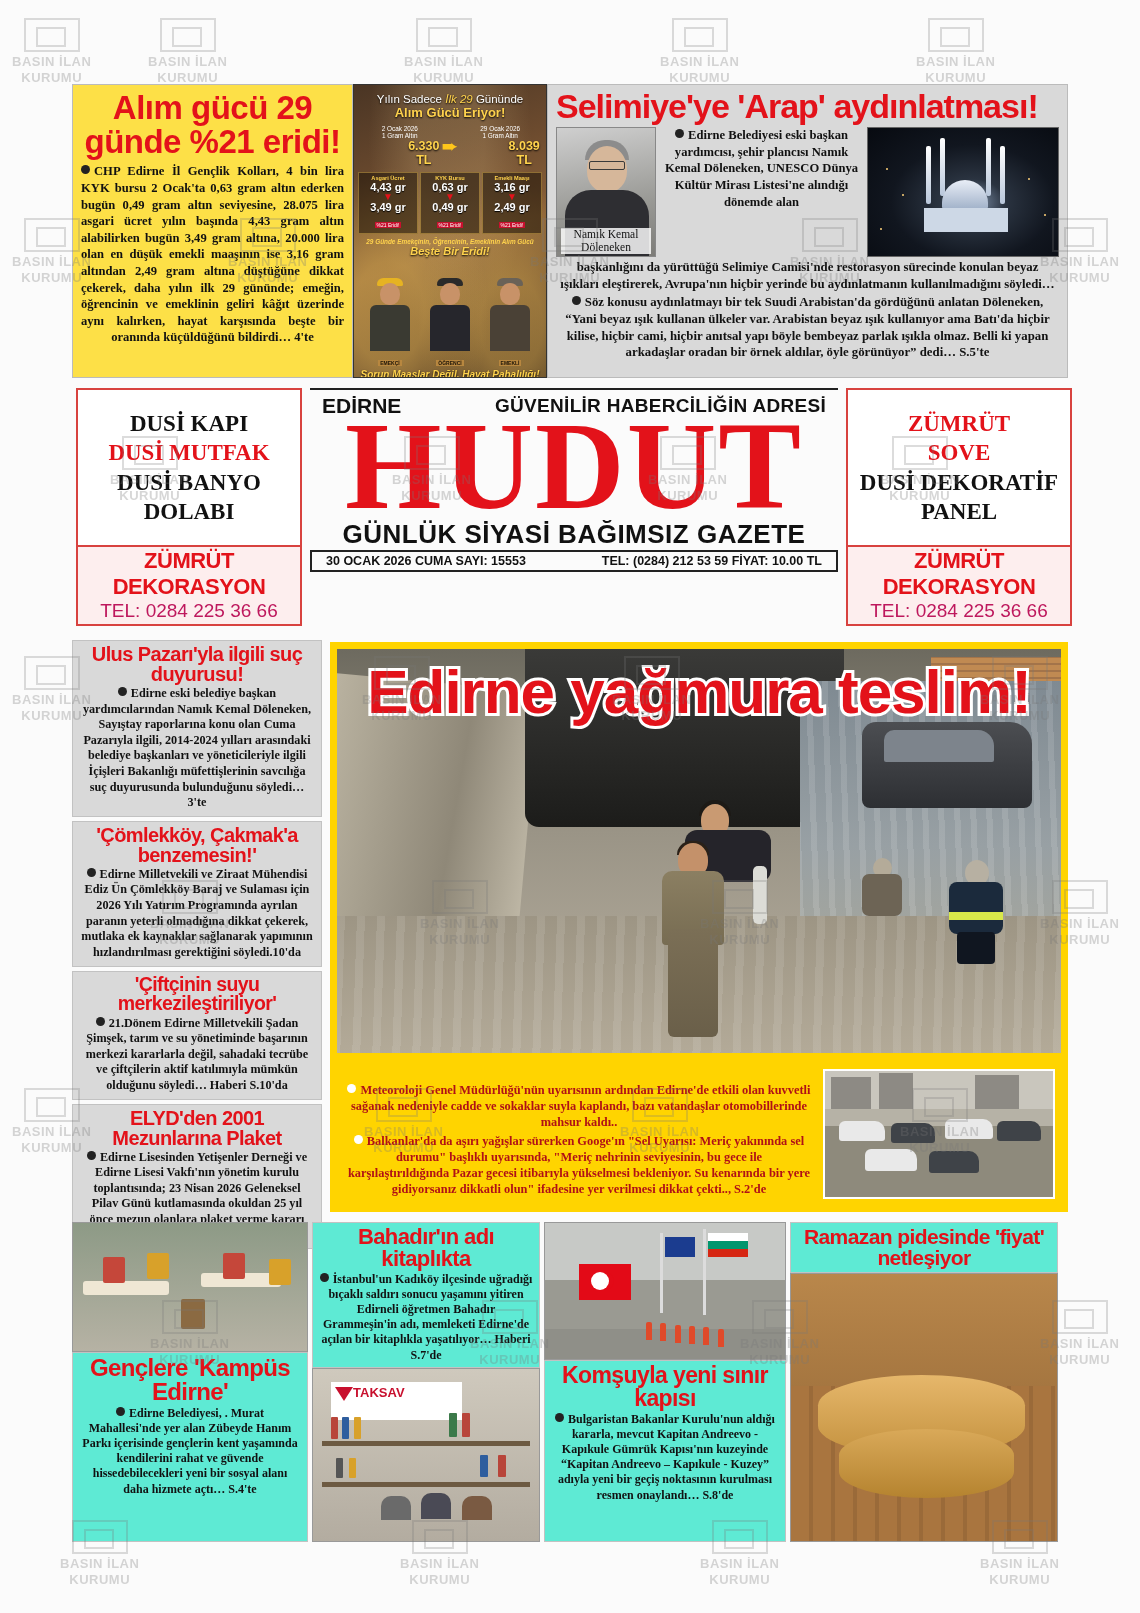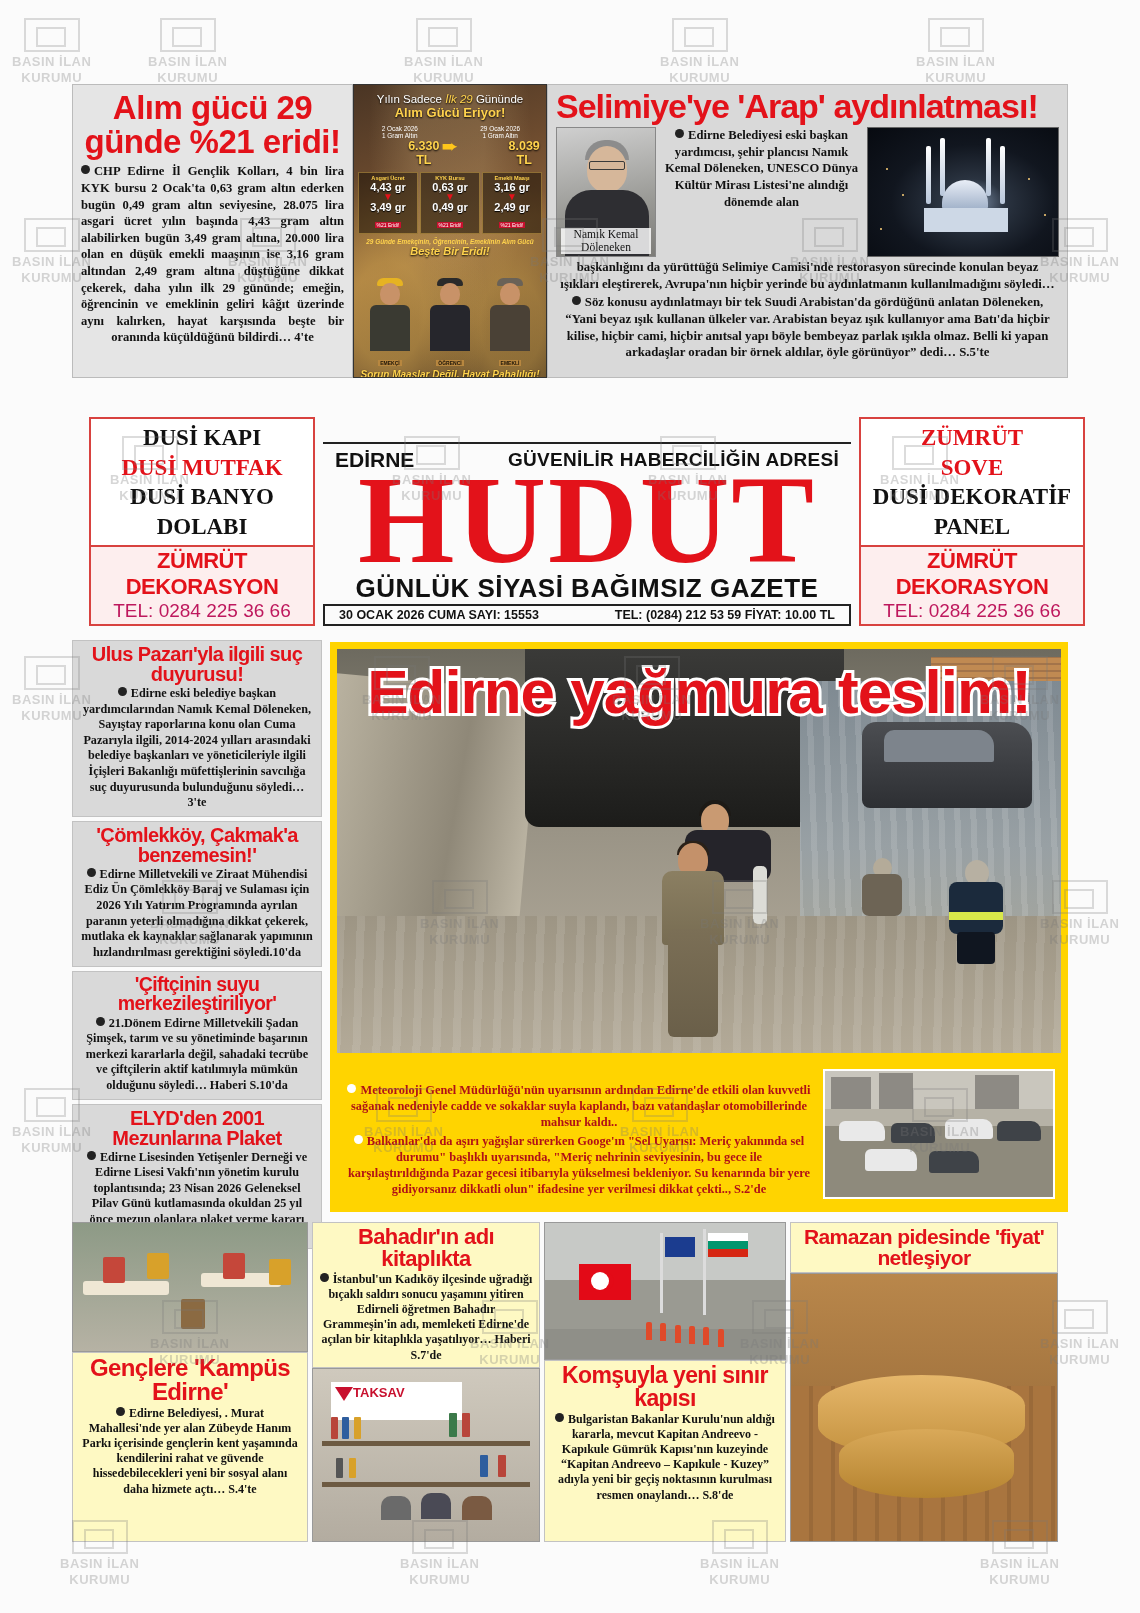--- a/index.html
+++ b/index.html
@@ -47,21 +47,21 @@
 
   
   .top-strip {
     position: absolute; left: 72px; top: 84px;
     width: 996px; height: 294px;
     display: flex; gap: 0;
     z-index: 5;
   }
   .box-a {
     width: 281px; height: 294px;
-    background: #e5e5e5;
+    background: #fde047;
     border: 1px solid #bbb;
     padding: 6px 8px 12px;
   }
   .hl-a {
     color: #e3121a;
     font-family: "Liberation Sans", sans-serif;
     font-weight: 700;
     font-size: 33px;
     line-height: 1.02;
     text-align: center;
@@ -179,21 +179,21 @@
   .nightphoto .dome{position:absolute;left:74px;top:52px;width:46px;height:30px;border-radius:24px 24px 4px 4px;
     background:linear-gradient(#e9eef7,#9fb0c8);}
   .nightphoto .min{position:absolute;width:5px;height:58px;background:linear-gradient(#fff,#b9c7db);border-radius:2px;}
   .nightphoto .base{position:absolute;left:56px;top:80px;width:84px;height:24px;background:#cdd8e6;}
   .nightphoto .spark{position:absolute;width:2px;height:2px;background:#ffd27a;border-radius:50%;}
   .b-bot { font-size:12.8px; font-weight:700; line-height:1.32; text-align:center;
            color:#111; margin-top:2px; }
   .b-bot p { margin-top:1px; }
 
   
-  .mast { position:absolute; left:89px; top:388px; width:996px; height:238px; z-index:5; display:flex;align-items:flex-end; }
+  .mast { position:absolute; left:76px; top:388px; width:996px; height:238px; z-index:5; display:flex; }
   .ad-side {
     width:226px; border:2px solid #d8423f; background:#fff;
     display:flex; flex-direction:column;
   }
   .ad-lines { flex:1; display:flex; flex-direction:column; justify-content:center; padding:4px 2px; }
   .ad-lines div {
     text-align:center; font-weight:700; font-size:23px; line-height:1.28;
     font-family:"Liberation Serif", serif;
   }
   .ad-lines .red { color:#e3121a; }
@@ -326,21 +326,21 @@
   .caption p + p { margin-top:2px; }
 
   
   .bot { position:absolute; left:72px; top:1222px; width:996px; height:320px; z-index:5; display:flex; gap:4px; }
   .bcol { display:flex; flex-direction:column; }
   .b1 { width:236px; }
   .b2 { width:228px; }
   .b3 { width:242px; }
   .b4 { width:268px; }
   .bphoto { width:100%; border:1px solid #999; overflow:hidden; position:relative; }
-  .bcard { background:#fef9c3; border:1px solid #c2c2c2; padding:3px 6px 4px; }
+  .bcard { background:#5eead4; border:1px solid #c2c2c2; padding:3px 6px 4px; }
   .b-hl { color:#e3121a; font-family:"Liberation Sans", sans-serif; font-weight:700;
           text-align:center; line-height:1.0; letter-spacing:-0.6px; }
   .b-txt { font-size:12px; font-weight:700; line-height:1.26; text-align:center; color:#111; margin-top:2px; }
 
   .ph-books { background:linear-gradient(#cfc9bd,#b3aca0); }
   .ph-books .shelf{position:absolute;background:#6d5a42;}
   .ph-books .bk{position:absolute;border-radius:1px;}
   .ph-books .sign{position:absolute;left:8%;top:8%;width:58%;height:22%;background:#fff;}
   .ph-books .sign:after{content:"TAKSAV";position:absolute;left:22px;top:3px;color:#c8102e;
      font-family:"Liberation Sans",sans-serif;font-weight:700;font-size:13px;}

